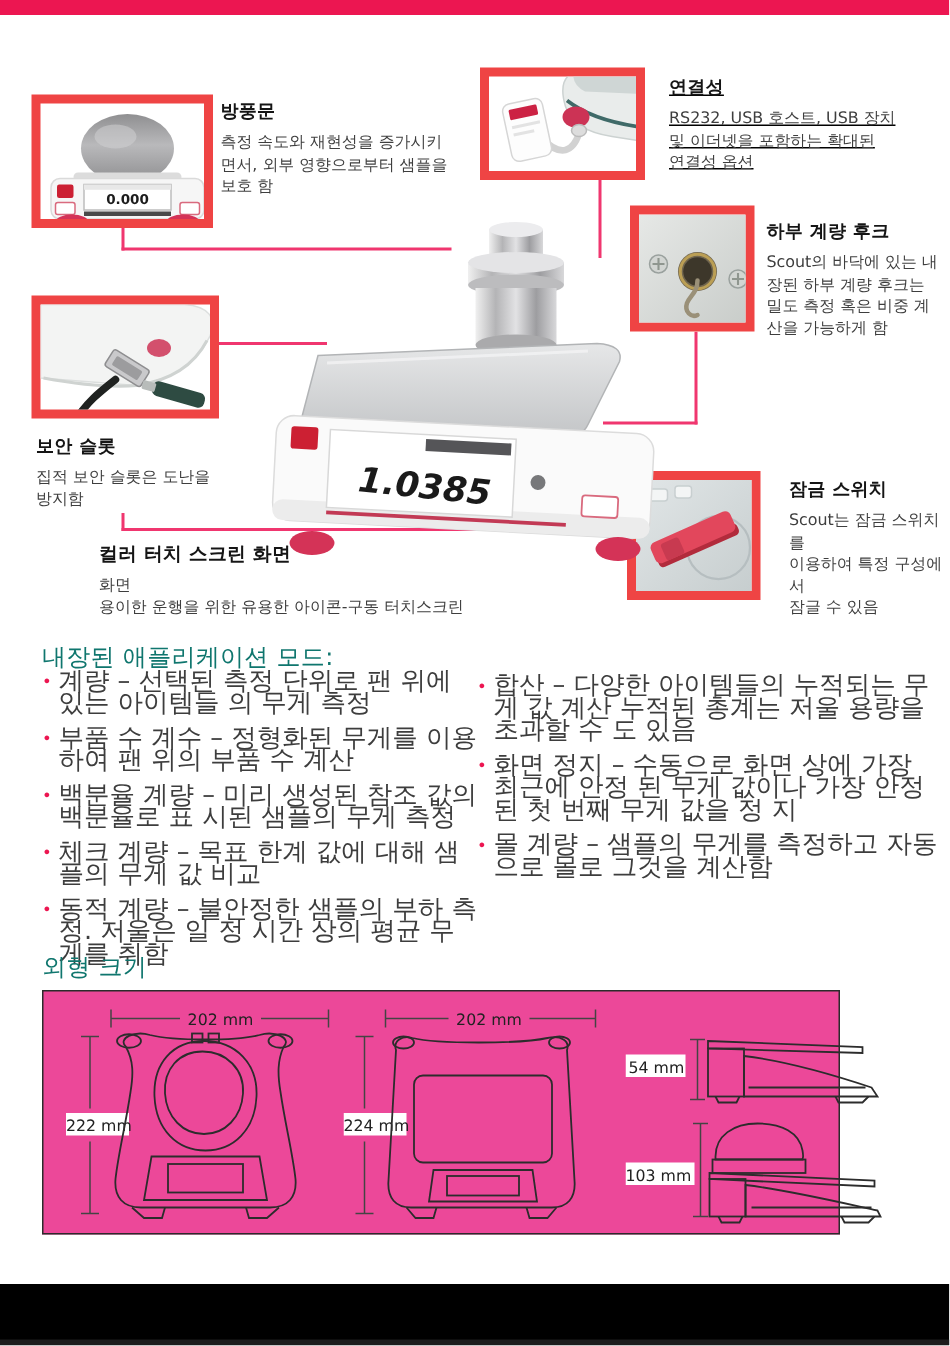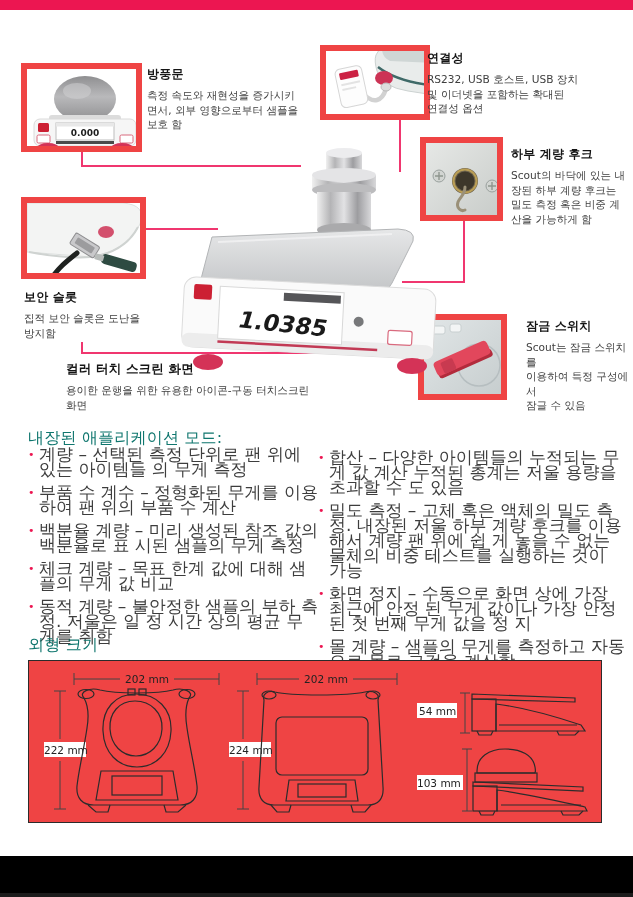--- a/index.html
+++ b/index.html
@@ -25,22 +25,22 @@
 
   ul.modes { position:absolute; list-style:none; }
   ul.modes li {
     position:relative; padding-left:11px; margin-bottom:8px;
     font-size:17px; line-height:15px; color:#3d3d3d;
   }
   ul.modes li::before {
     content:"•"; position:absolute; left:0; top:0; color:#EC1651; font-size:11px;
   }
 
-  #dims-box { position:absolute; left:28px; top:660px; width:574px; height:163px;
-              border:1.5px solid #2b2b2b; background:#ef4444; }
+  #dims-box { position:absolute; left:28px; top:660px; width:532px; height:163px;
+              border:1.5px solid #2b2b2b; background:#ec4899; }
   .dim-svg { position:absolute; }
   .dim-svg text { font-family:"DejaVu Sans","Liberation Sans",sans-serif; fill:#222; }
 
   svg { display:block; }
 </style>
 </head>
 <body>
 
 <div id="canvas">
 
@@ -100,21 +100,21 @@
       <ellipse cx="60" cy="36" rx="5" ry="4" fill="#dddddd" stroke="#bbbbbb" stroke-width="1"></ellipse>
       <g transform="rotate(-12 26 36)">
         <rect x="12" y="16" width="27" height="39" rx="5" fill="#fdfdfd" stroke="#d6d6d6" stroke-width="1"></rect>
         <rect x="16" y="20" width="19" height="7" rx="1" fill="#cc2244"></rect>
         <rect x="16" y="31" width="19" height="2" fill="#e3e3e3"></rect>
         <rect x="16" y="36" width="14" height="2" fill="#e3e3e3"></rect>
       </g>
     </svg>
   </div>
 
-  <div class="callout" style="left:427px;top:50px;width:180px;">
+  <div class="callout" style="left:446px;top:50px;width:180px;text-decoration:underline;">
     <div class="c-title">연결성</div>
     <div class="c-line">RS232, USB 호스트, USB 장치</div>
     <div class="c-line">및 이더넷을 포함하는 확대된</div>
     <div class="c-line">연결성 옵션</div>
   </div>
 
   <div class="imgbox" style="left:420px;top:137px;width:83px;height:84px;">
     <svg width="79" height="80" viewBox="0 0 79 80">
       <defs>
         <linearGradient id="hookBg" x1="0" y1="0" x2="1" y2="1">
@@ -188,22 +188,22 @@
 
   <div class="callout" style="left:526px;top:318px;width:105px;">
     <div class="c-title">잠금 스위치</div>
     <div class="c-line">Scout는 잠금 스위치를</div>
     <div class="c-line">이용하여 특정 구성에서</div>
     <div class="c-line">잠글 수 있음</div>
   </div>
 
   <div class="callout" style="left:66px;top:361px;width:280px;">
     <div class="c-title" style="font-size:12.5px;">컬러 터치 스크린 화면</div>
+    <div class="c-line">화면</div>
     <div class="c-line">용이한 운행을 위한 유용한 아이콘-구동 터치스크린</div>
-    <div class="c-line">화면</div>
   </div>
 
   <div style="position:absolute;left:178px;top:143px;width:266px;height:232px;">
     <svg width="266" height="232" viewBox="0 0 266 232">
       <defs>
         <linearGradient id="silv" x1="0" y1="0" x2="1" y2="0">
           <stop offset="0" stop-color="#f0f0f0"></stop>
             <stop offset="0.25" stop-color="#b4b4b6"></stop>
           <stop offset="0.5" stop-color="#e2e2e4"></stop>
             <stop offset="0.75" stop-color="#9d9da0"></stop>
@@ -251,21 +251,20 @@
   <ul class="modes" style="left:28px;top:447px;width:292px;">
     <li>계량 – 선택된 측정 단위로 팬 위에 있는 아이템들 의 무게 측정</li>
     <li>부품 수 계수 – 정형화된 무게를 이용하여 팬 위의 부품 수 계산</li>
     <li>백분율 계량 – 미리 생성된 참조 값의 백분율로 표 시된 샘플의 무게 측정</li>
     <li>체크 계량 – 목표 한계 값에 대해 샘플의 무게 값 비교</li>
     <li>동적 계량 – 불안정한 샘플의 부하 측정. 저울은 일 정 시간 상의 평균 무게를 취함</li>
   </ul>
 
   <ul class="modes" style="left:318px;top:450px;width:308px;">
     <li>합산 – 다양한 아이템들의 누적되는 무게 값 계산 누적된 총계는 저울 용량을 초과할 수 도 있음</li>
-    <li>밀도 측정 – 고체 혹은 액체의 밀도 측정. 내장된 저울 하부 계량 후크를 이용해서 계량 팬 위에 쉽 게 놓을 수 없는 물체의 비중 테스트를 실행하는 것이 가능</li>
     <li>화면 정지 – 수동으로 화면 상에 가장 최근에 안정 된 무게 값이나 가장 안정된 첫 번째 무게 값을 정 지</li>
     <li>몰 계량 – 샘플의 무게를 측정하고 자동으로 몰로 그것을 계산함</li>
   </ul>
 
   <div class="section-heading" style="left:28px;top:635px;text-align:center;">외형 크기</div>
 
   <div id="dims-box">
 
     <svg class="dim-svg" style="left:15px;top:6px;" width="185" height="152" viewBox="0 0 185 152">
 

